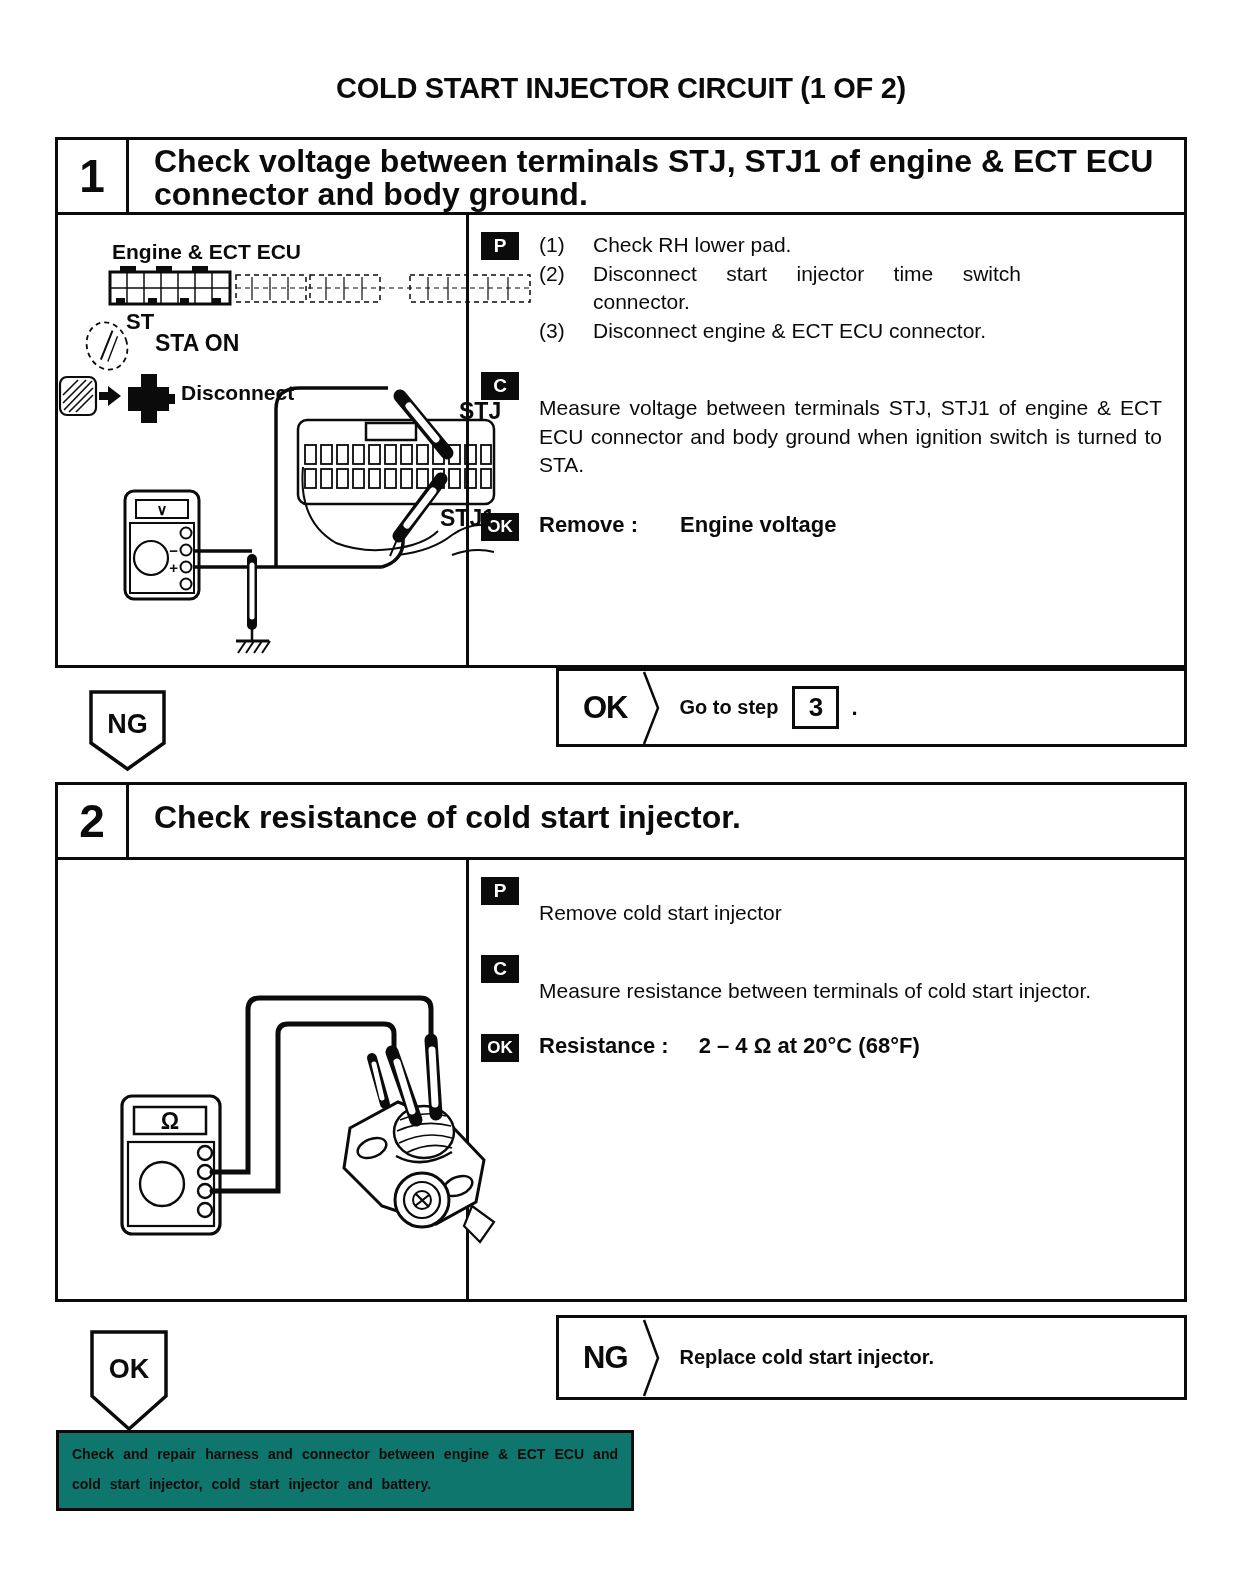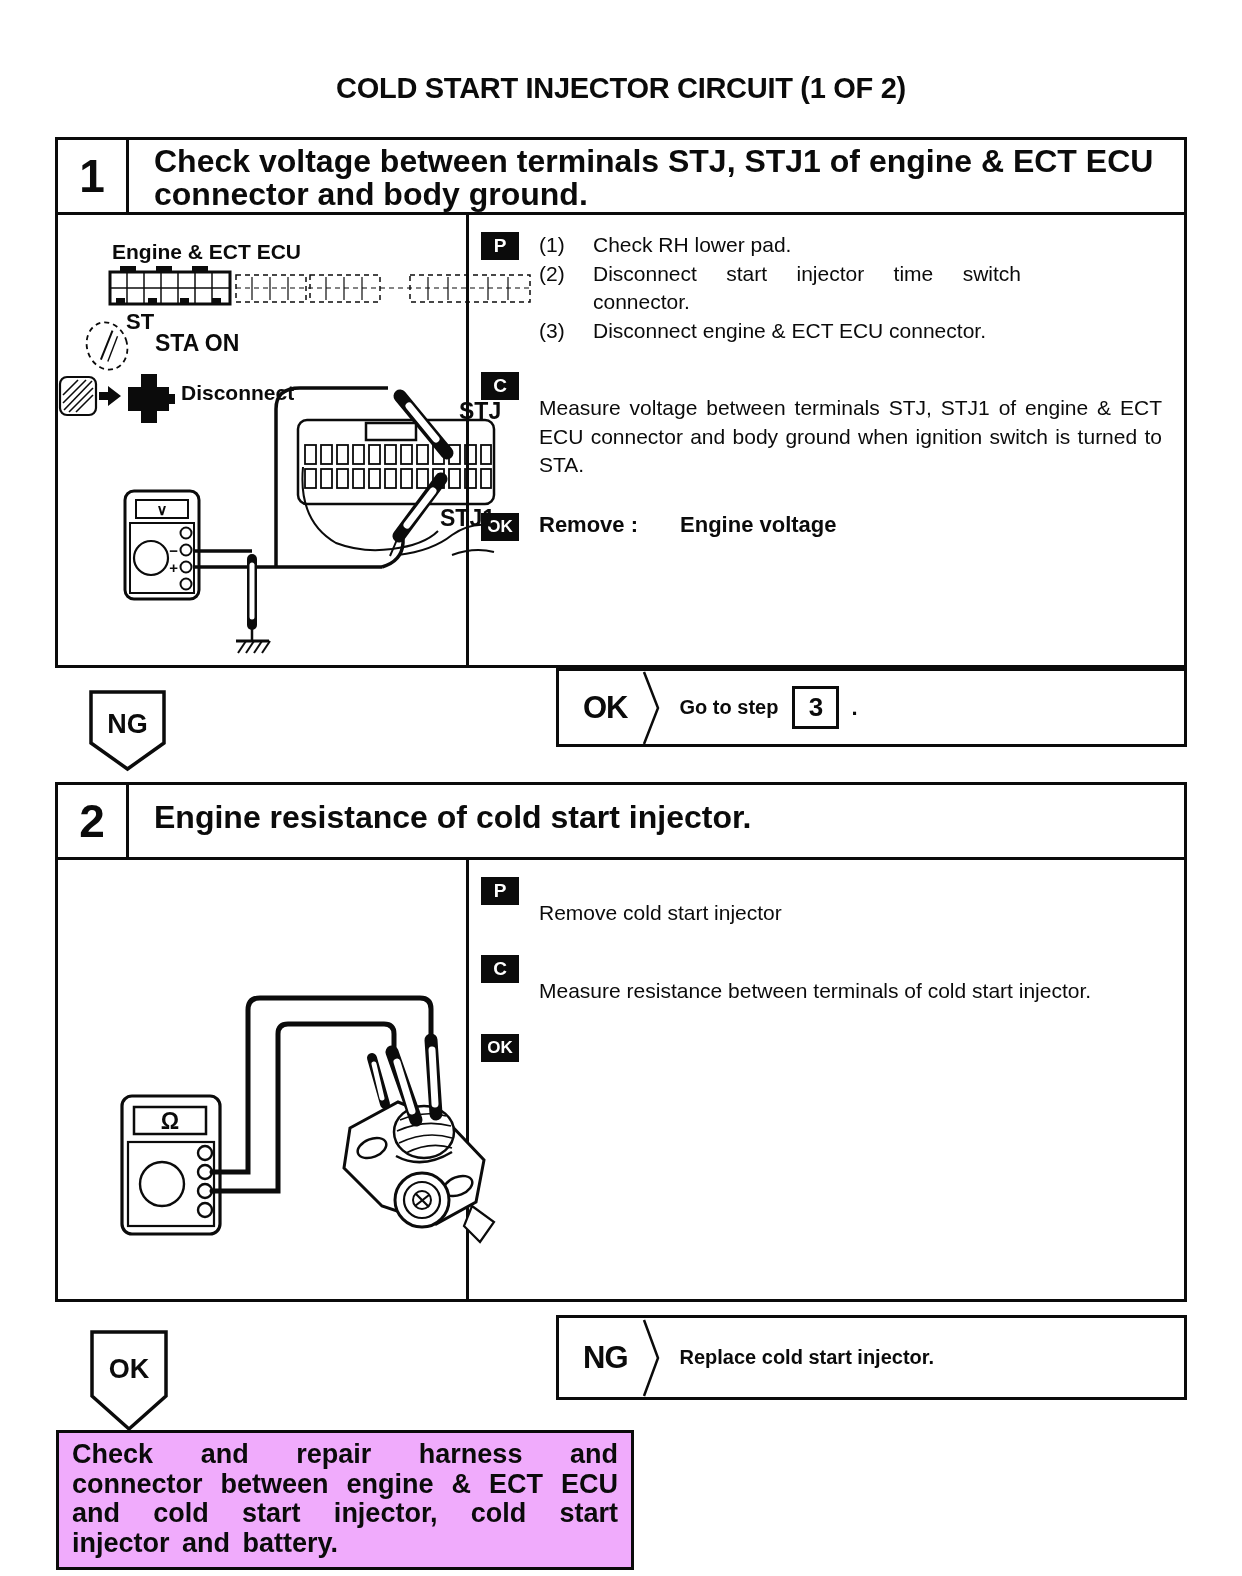--- a/index.html
+++ b/index.html
@@ -55,22 +55,22 @@
   .step-ref {
     display:inline-flex; align-items:center; justify-content:center;
     width:47px; height:43px; border:3px solid #0b0b0b; margin-left:14px;
     font-size:26px; font-weight:bold;
   }
   .result-suffix { font-size:22px; font-weight:bold; margin-left:12px; }
   .pentagon { position:absolute; }
   .footer-box {
     position:absolute; left:56px; top:1430px; width:578px;
     border:3.5px solid #0b0b0b; padding:7px 13px 9px 13px;
-    font-size:27px; font-weight:bold; line-height:29.5px;
-    text-align:justify; word-spacing:5px; background:#f0abfc;
+    font-size:14px; font-weight:bold; line-height:29.5px;
+    text-align:justify; word-spacing:5px; background:#0f766e;
   }
   svg .ink { stroke:#0b0b0b; fill:none; }
   svg text { font-family:"Liberation Sans", sans-serif; fill:#0b0b0b; }
 </style>
 </head>
 <body>
 
 <div class="page">
 
   <div class="page-title">COLD START INJECTOR CIRCUIT (1 OF 2)</div>
@@ -275,21 +275,21 @@
       <polyline points="2,1 16,37 2,73" fill="none" stroke="#0b0b0b" stroke-width="2.5"></polyline>
     </svg>
     <span class="result-text">Go to step</span>
     <span class="step-ref">3</span>
     <span class="result-suffix">.</span>
   </div>
 
   <section class="stepbox" style="top:782px; height:520px;">
     <div class="step-head">
       <div class="step-num">2</div>
-      <div class="step-title" style="padding-top:16px;">Engine resistance of cold start injector.</div>
+      <div class="step-title" style="padding-top:16px;">Check resistance of cold start injector.</div>
     </div>
     <div class="step-body">
       <div class="diagram-panel">
         <svg width="496" height="439" viewBox="58 860 496 439">
 
           <g class="ink" stroke-width="5" stroke-linecap="round">
             <path d="M212,1172 H248 V1010 Q248,998 260,998 H420 Q431,998 431,1009 V1044"></path>
             <path d="M212,1191 H278 V1034 Q278,1024 288,1024 H384 Q394,1024 394,1034 V1056"></path>
           </g>
 
@@ -339,20 +339,24 @@
         <div class="inst-row" style="padding-top:16px;">
           <div class="badge">P</div>
           <div class="inst-text">Remove cold start injector</div>
         </div>
         <div class="inst-row" style="margin-top:26px;">
           <div class="badge">C</div>
           <div class="inst-text">Measure resistance between terminals of cold start injector.</div>
         </div>
         <div class="inst-row" style="margin-top:28px;">
           <div class="badge ok">OK</div>
+          <div class="spec-row">
+            <span class="spec-label">Resistance :</span>
+            <span class="spec-value" style="margin-left:30px;">2 – 4 Ω at 20°C (68°F)</span>
+          </div>
         </div>
       </div>
     </div>
   </section>
 
   <div class="pentagon" style="left:90px; top:1330px;">
     <svg width="79" height="102" viewBox="0 0 79 102">
       <polygon points="2,2 76,2 76,66 39,99 2,66" fill="#ffffff" stroke="#0b0b0b" stroke-width="3.5"></polygon>
       <text x="39" y="48" font-size="27" font-weight="bold" text-anchor="middle">OK</text>
     </svg>

